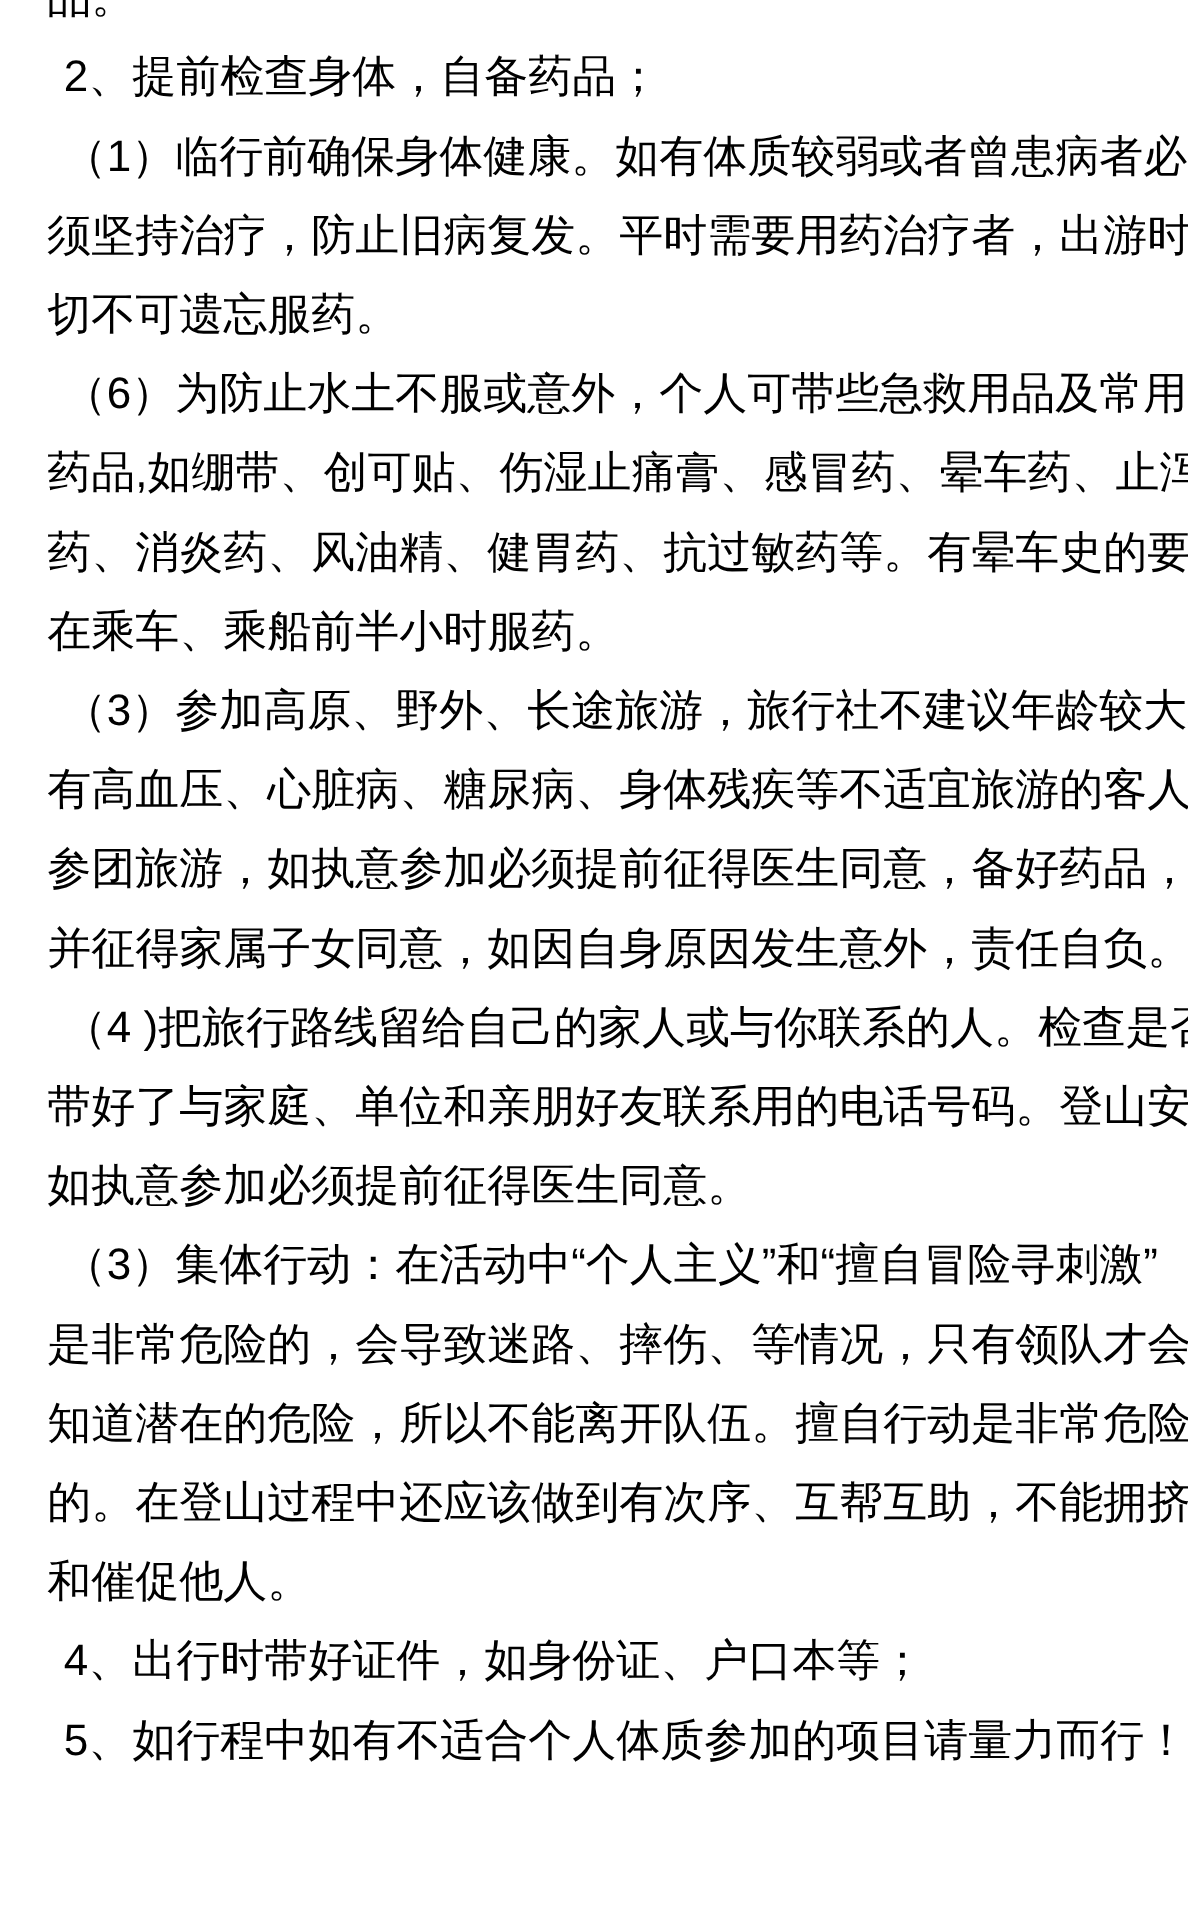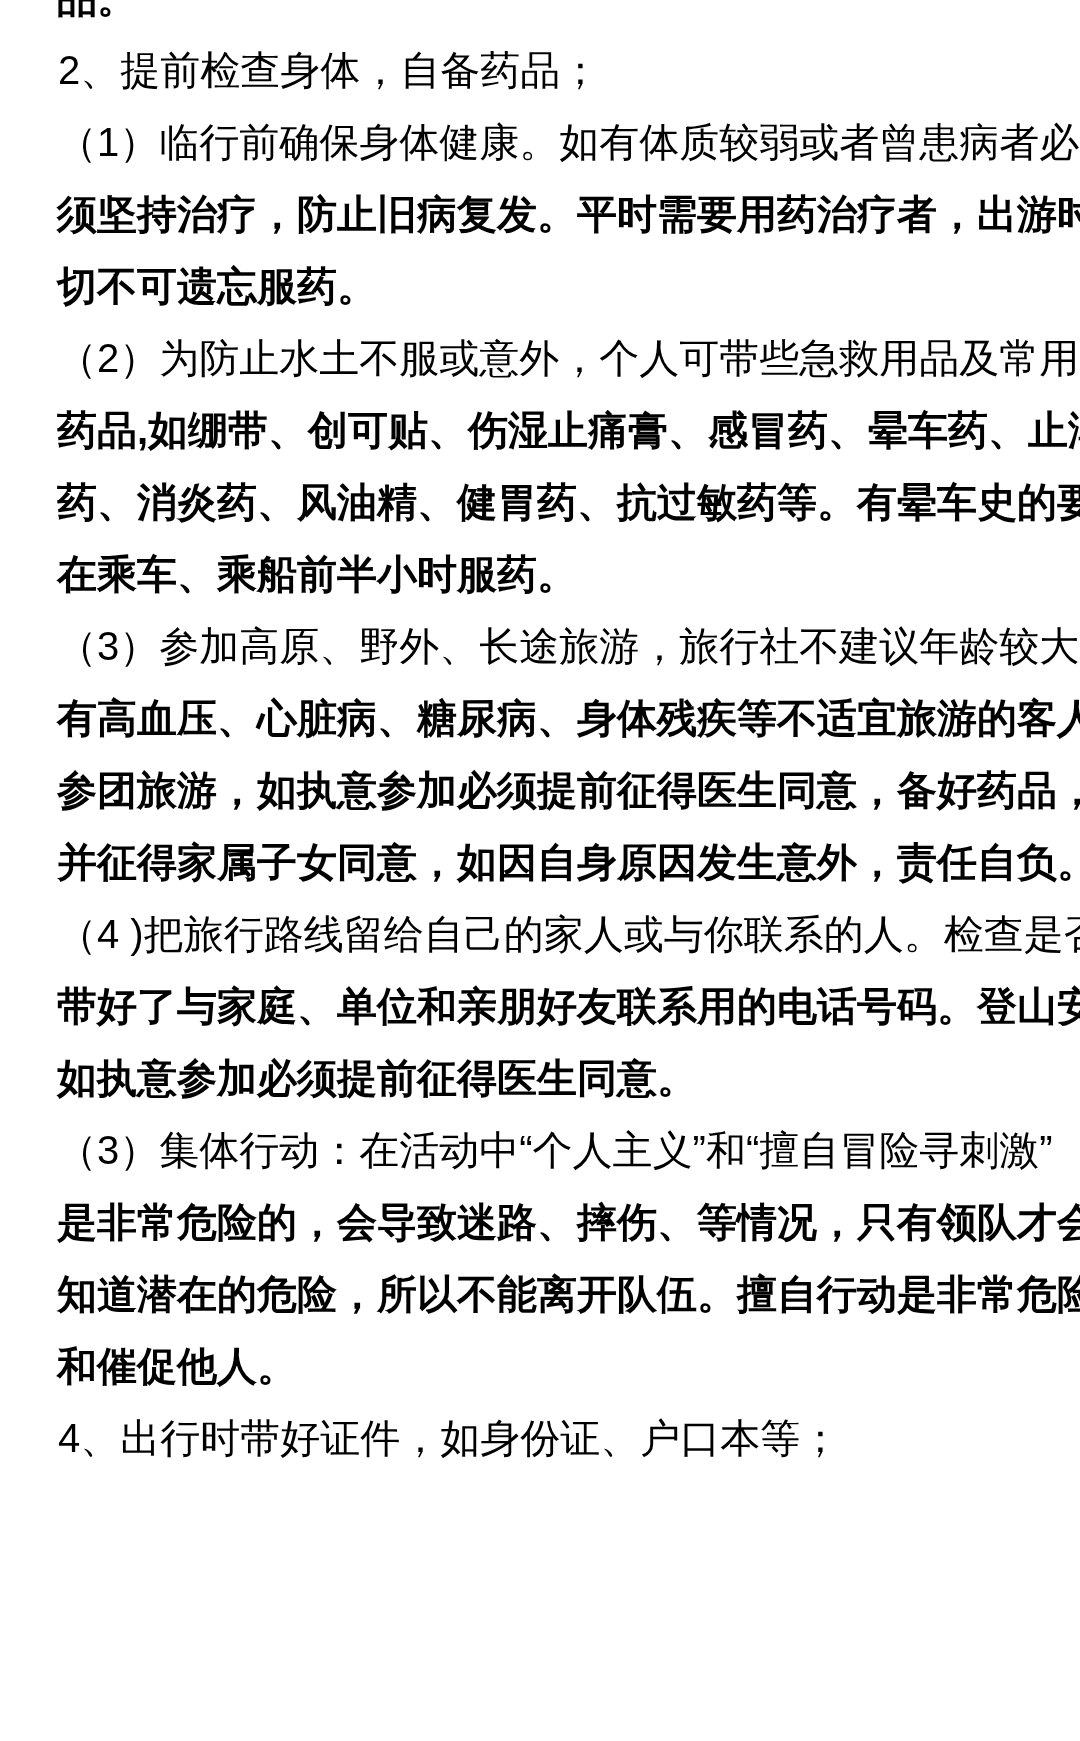--- a/index.html
+++ b/index.html
@@ -25,44 +25,46 @@
   .text-line {
     height: 72px;
     display: flex;
     align-items: center;
     white-space: nowrap;
     font-size: 40px;
     line-height: 72px;
     letter-spacing: 0px;
     color: #000000;
   }
-  .indent-body { padding-left: 57px; font-weight: bold; }
+  .indent-body { padding-left: 43px; }
   .indent-item { padding-left: 58px; }
   .indent-sub  { padding-left: 57px; }
 </style>
 </head>
 <body>
 
 <div class="page">
   <div class="doc-lines">
       <div class="text-line indent-body">品。</div>
       <div class="text-line indent-item">2、提前检查身体，自备药品；</div>
       <div class="text-line indent-sub">（1）临行前确保身体健康。如有体质较弱或者曾患病者必</div>
       <div class="text-line indent-body">须坚持治疗，防止旧病复发。平时需要用药治疗者，出游时</div>
       <div class="text-line indent-body">切不可遗忘服药。</div>
-      <div class="text-line indent-sub">（2）为防止水土不服或意外，个人可带些急救用品及常用</div>
+      <div class="text-line indent-sub">（6）为防止水土不服或意外，个人可带些急救用品及常用</div>
       <div class="text-line indent-body">药品,如绷带、创可贴、伤湿止痛膏、感冒药、晕车药、止泻</div>
       <div class="text-line indent-body">药、消炎药、风油精、健胃药、抗过敏药等。有晕车史的要</div>
       <div class="text-line indent-body">在乘车、乘船前半小时服药。</div>
       <div class="text-line indent-sub">（3）参加高原、野外、长途旅游，旅行社不建议年龄较大或</div>
       <div class="text-line indent-body">有高血压、心脏病、糖尿病、身体残疾等不适宜旅游的客人</div>
       <div class="text-line indent-body">参团旅游，如执意参加必须提前征得医生同意，备好药品，</div>
       <div class="text-line indent-body">并征得家属子女同意，如因自身原因发生意外，责任自负。</div>
       <div class="text-line indent-sub">（4 )把旅行路线留给自己的家人或与你联系的人。检查是否</div>
       <div class="text-line indent-body">带好了与家庭、单位和亲朋好友联系用的电话号码。登山安</div>
       <div class="text-line indent-body">如执意参加必须提前征得医生同意。</div>
       <div class="text-line indent-sub">（3）集体行动：在活动中“个人主义”和“擅自冒险寻刺激”</div>
       <div class="text-line indent-body">是非常危险的，会导致迷路、摔伤、等情况，只有领队才会</div>
       <div class="text-line indent-body">知道潜在的危险，所以不能离开队伍。擅自行动是非常危险</div>
+      <div class="text-line indent-body">的。在登山过程中还应该做到有次序、互帮互助，不能拥挤</div>
       <div class="text-line indent-body">和催促他人。</div>
       <div class="text-line indent-item">4、出行时带好证件，如身份证、户口本等；</div>
+      <div class="text-line indent-item">5、如行程中如有不适合个人体质参加的项目请量力而行！</div>
     </div>
 </div>
 
 </body></html>

